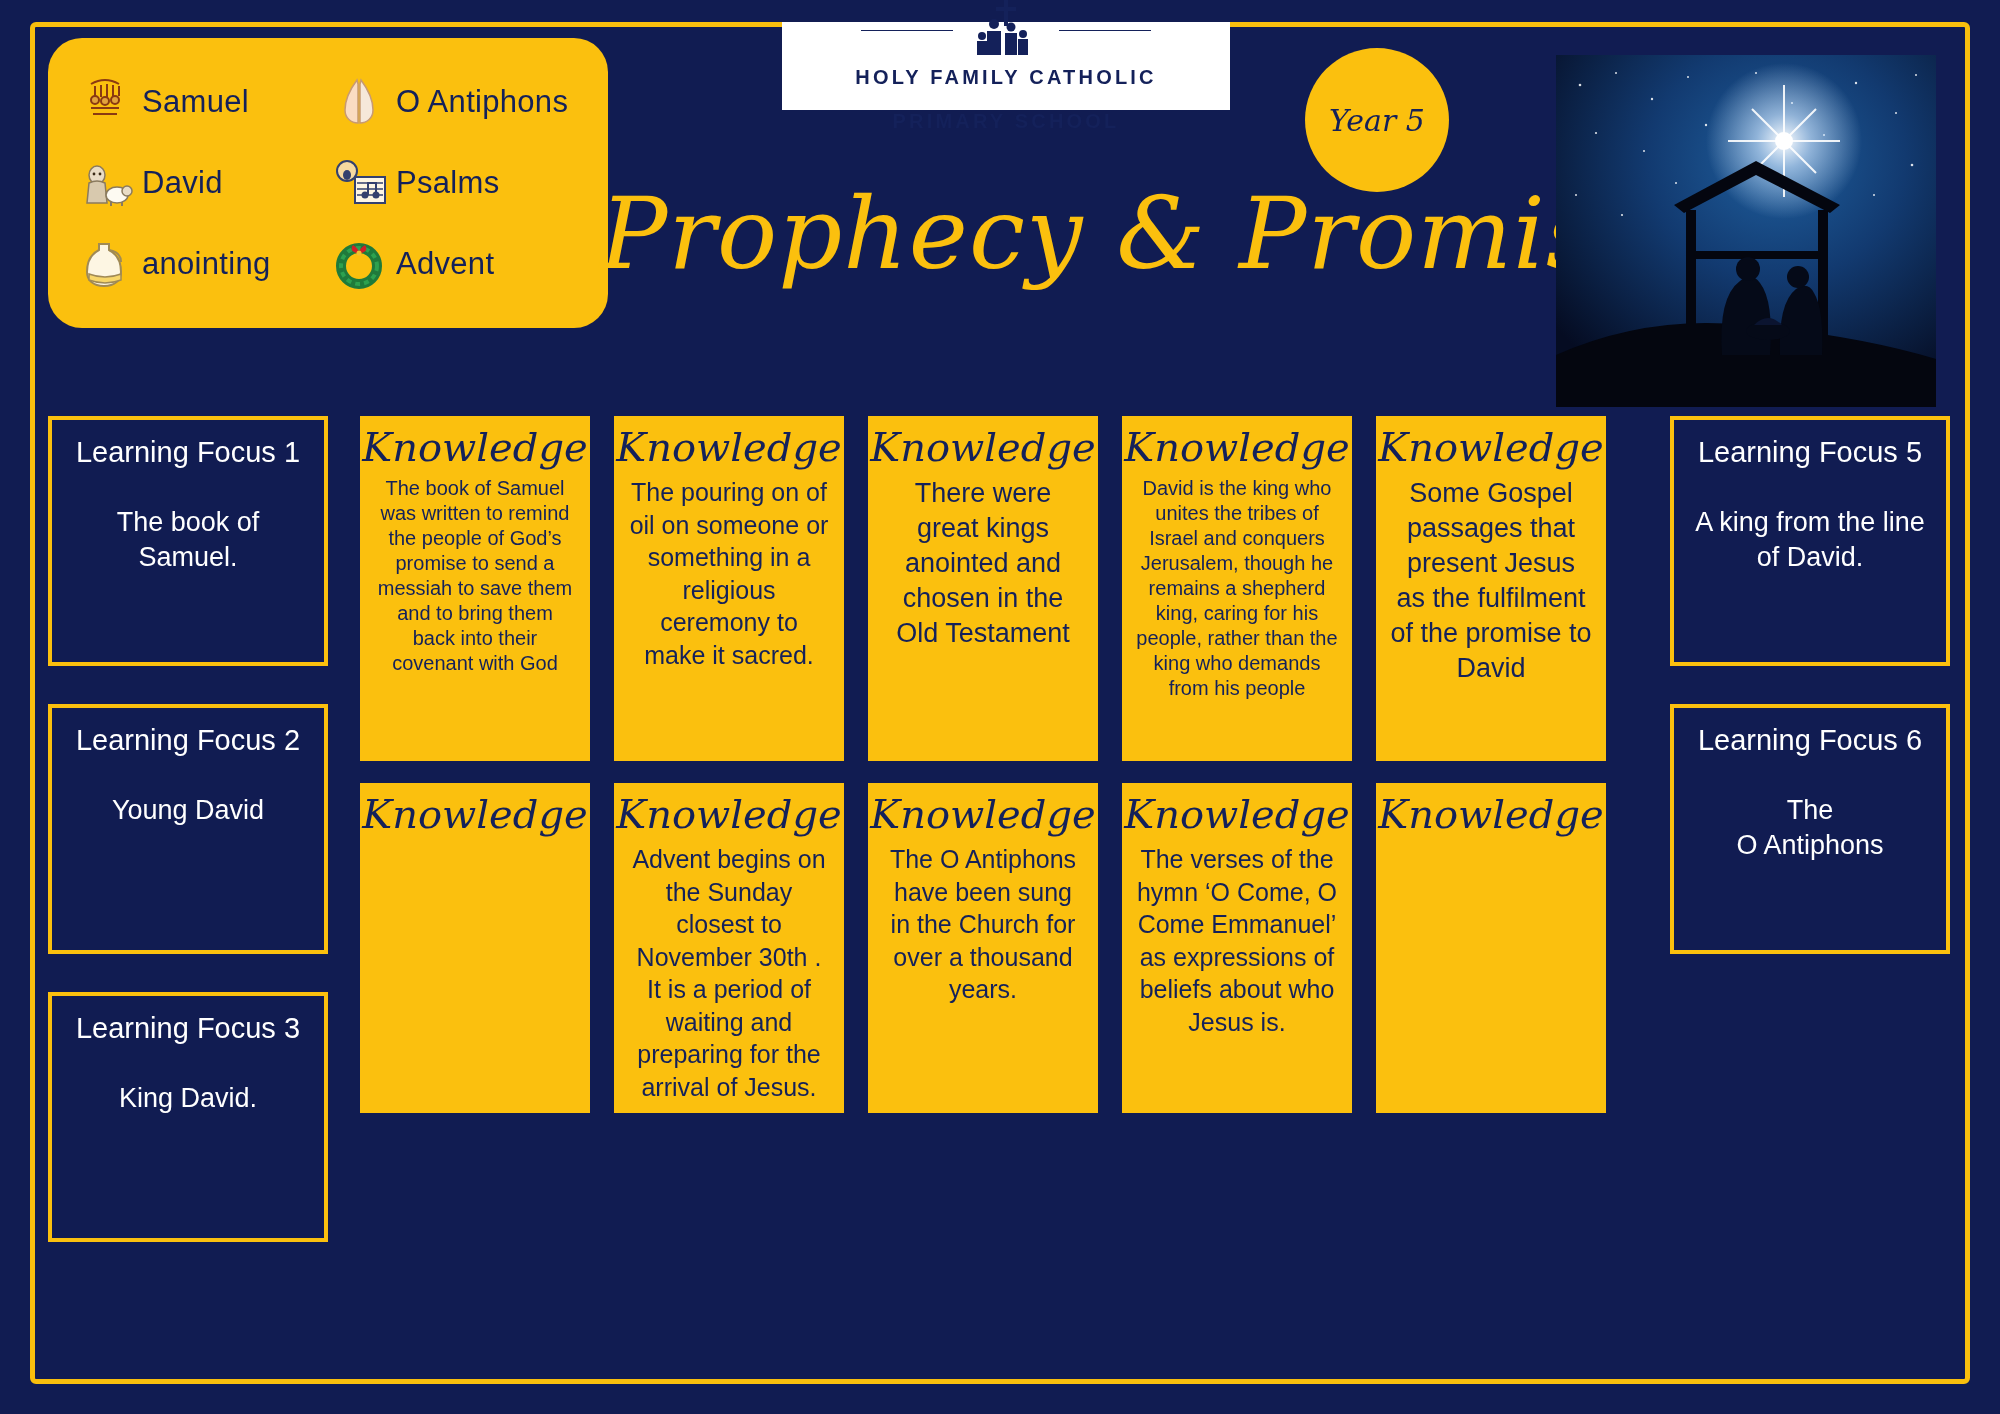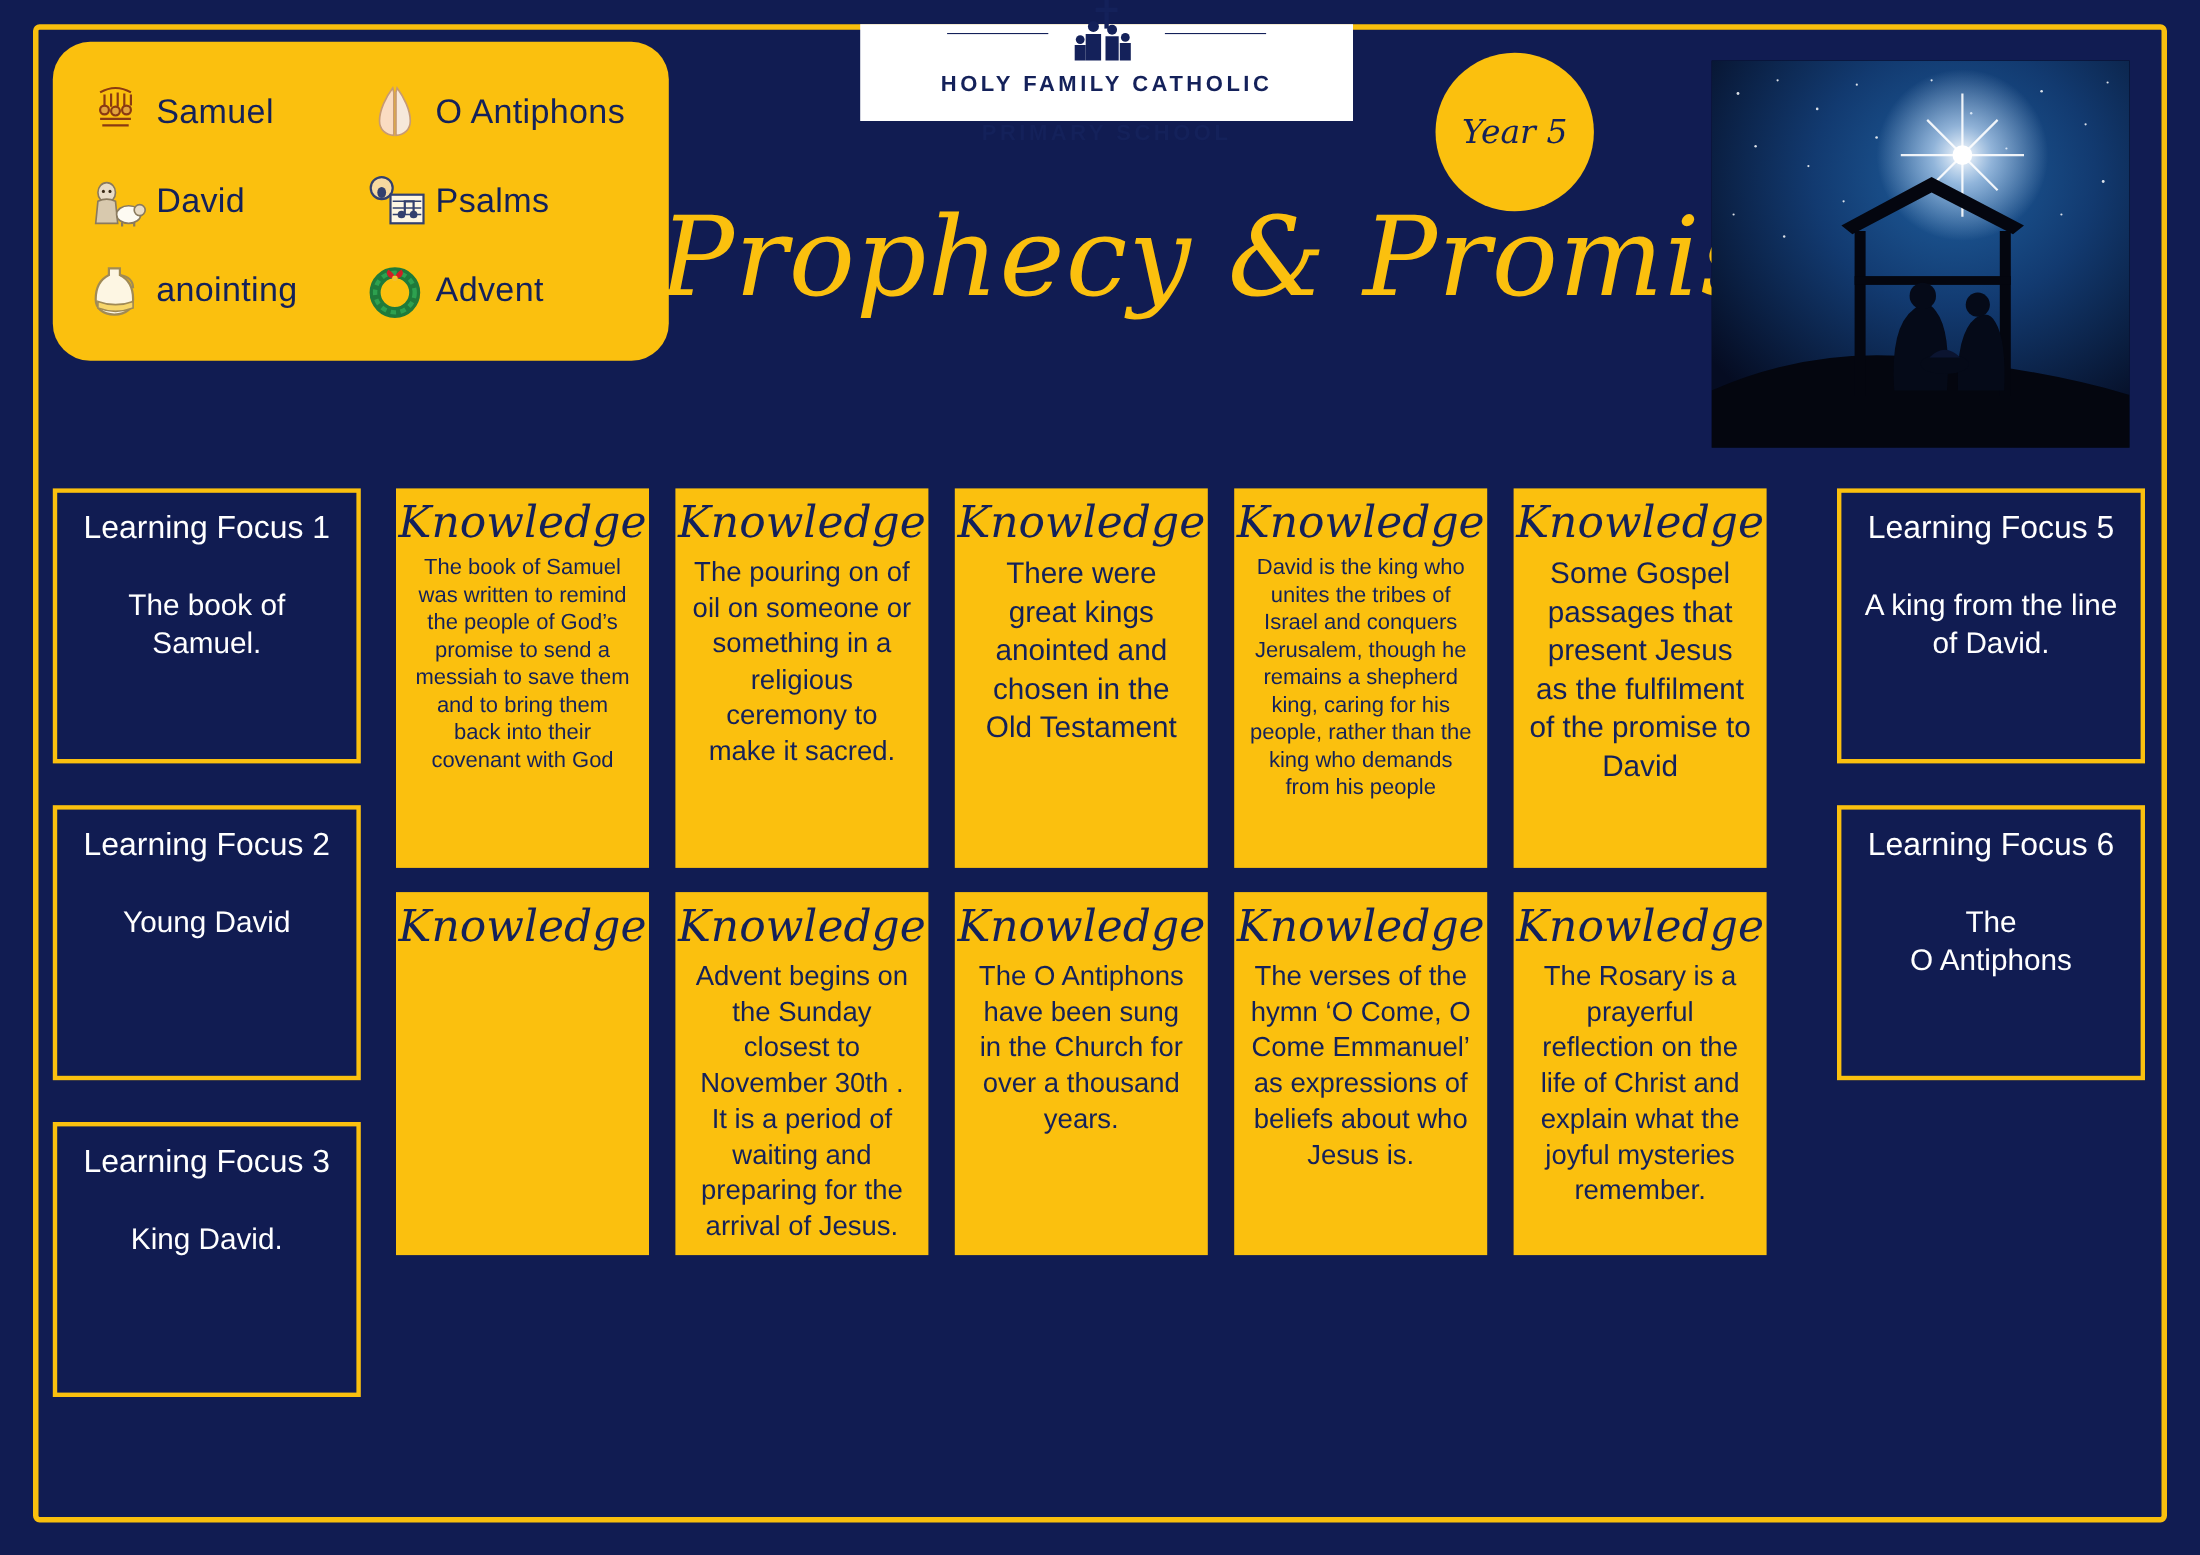--- a/index.html
+++ b/index.html
@@ -144,21 +144,21 @@
     height: 352px;
     overflow: hidden;
     background: #030a20;
   }
   .nativity svg { display: block; }
 
   
   .grid {
     position: absolute;
     left: 48px;
-    top: 444px;
+    top: 416px;
     width: 1904px;
     height: 895px;
   }
 
   .lf-col {
     position: absolute;
     left: 0;
     top: 0;
     width: 280px;
   }
@@ -455,21 +455,20 @@
         <div class="kn-card r2">
           <div class="kn-head">Knowledge</div>
           <div class="kn-text med">The O Antiphons have been sung in the Church for over a thousand years.</div>
         </div>
         <div class="kn-card r2">
           <div class="kn-head">Knowledge</div>
           <div class="kn-text med">The verses of the hymn ‘O Come, O Come Emmanuel’ as expressions of beliefs about who Jesus is.</div>
         </div>
         <div class="kn-card r2">
           <div class="kn-head">Knowledge</div>
-          <div class="kn-text med">The Rosary is a prayerful reflection on the life of Christ and explain what the joyful mysteries remember.</div>
         </div>
       </div>
     </div>
 
     <div class="lf-col right">
       <div class="focus-card">
         <div class="focus-title">Learning Focus 5</div>
         <div class="focus-body">A king from the line of David.</div>
       </div>
       <div class="focus-card">

